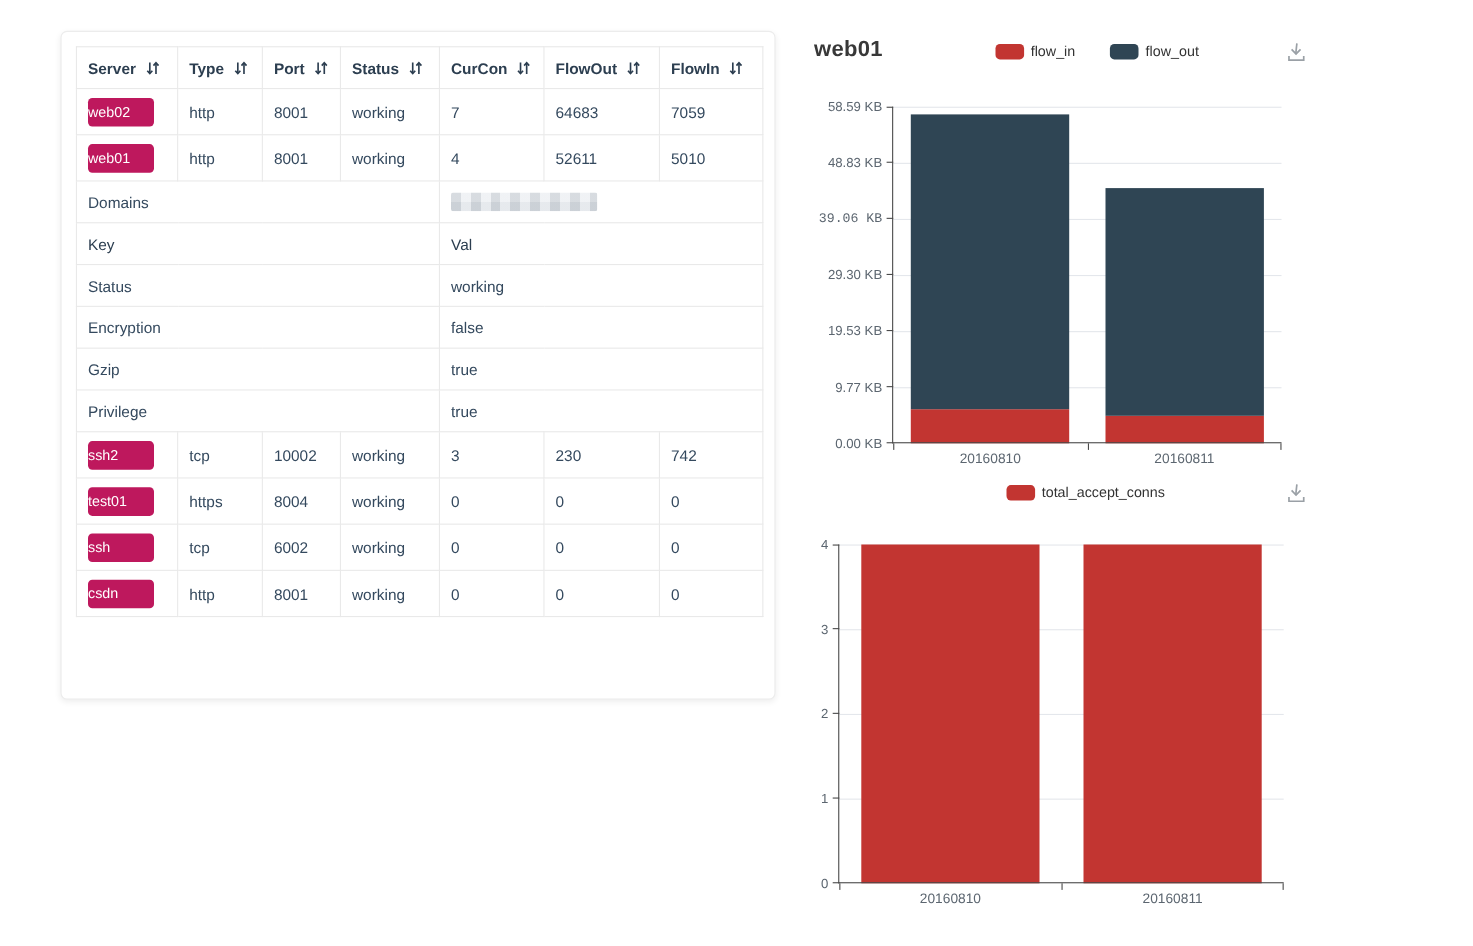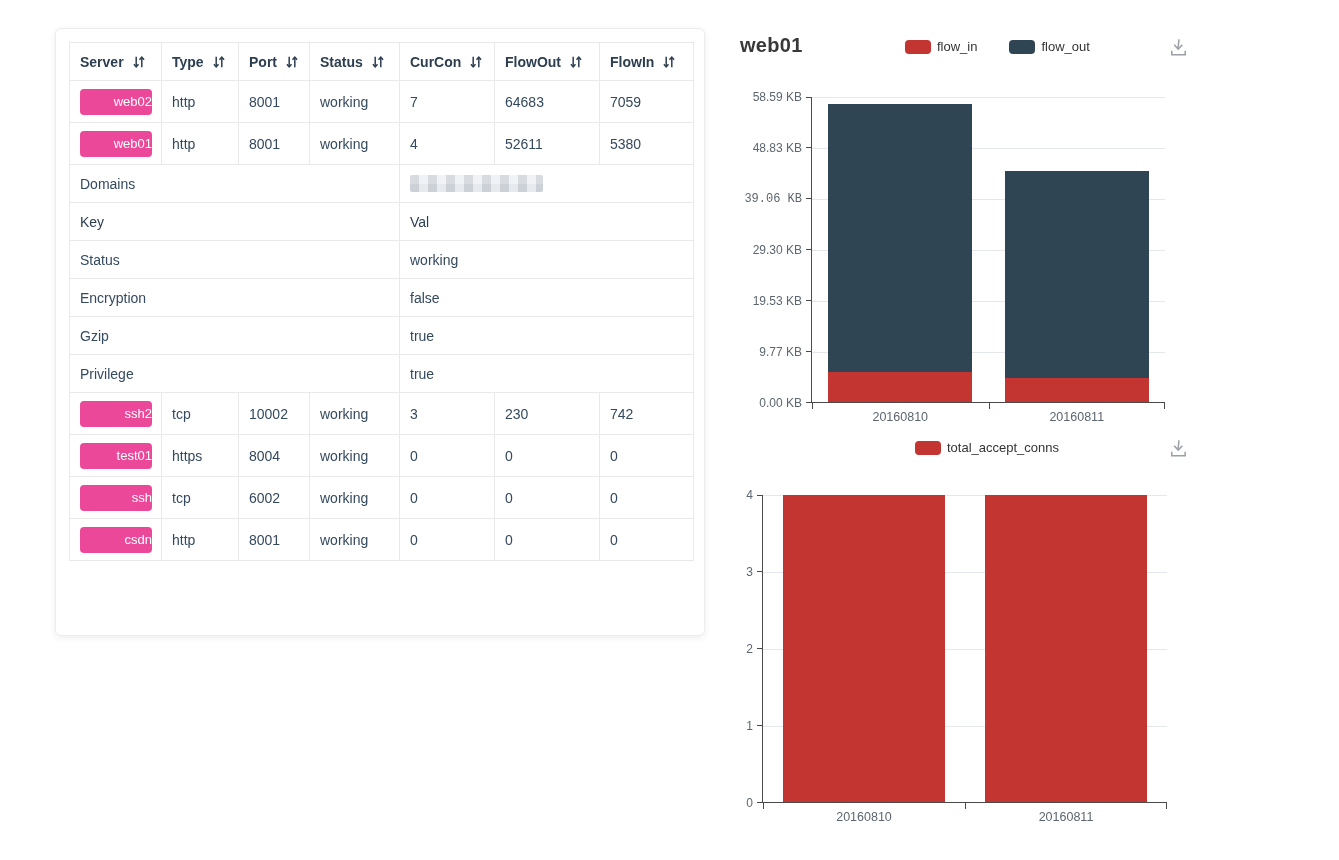--- a/index.html
+++ b/index.html
@@ -15,22 +15,22 @@
           font-size:14px; color:#34495e; }
   .srv-table th, .srv-table td { border:1px solid #e9e9e9; padding:0 10px;
           text-align:left; font-weight:normal; overflow:hidden; white-space:nowrap; }
   thead tr { height:38px; }
   tr.srv { height:42px; }
   tr.kv  { height:38px; }
   .srv-table thead th { font-weight:bold; color:#2c3e50; }
   .th-inner { display:inline-flex; align-items:center; gap:8px; cursor:pointer; }
   .sort-icon { flex:0 0 auto; }
   .kv-head { font-weight:bold; color:#2c3e50; }
-  .srv-btn { display:inline-block; width:72px; line-height:26px; height:26px;
-          background:#ec4899; color:#fff; border-radius:4px; text-align:right;
+  .srv-btn { display:inline-block; width:60px; line-height:26px; height:26px;
+          background:#be185d; color:#fff; border-radius:4px; text-align:left;
           font-size:13px; cursor:pointer; }
   .mosaic { width:133px; height:17px; border-radius:2px;
           background-image:
             repeating-linear-gradient(90deg, rgba(176,184,193,.45) 0 9px, rgba(234,237,241,.55) 9px 18px),
             repeating-linear-gradient(0deg, rgba(203,209,215,.55) 0 8px, rgba(243,245,247,.6) 8px 17px); }
 
   
   .right { position:absolute; left:720px; top:0; width:619px; height:860px; }
   .chart-title { position:absolute; left:20px; top:34px; font-size:20px;
           font-weight:bold; color:#383838; letter-spacing:.3px; }
@@ -151,21 +151,21 @@
             <td>64683</td>
             <td>7059</td>
           </tr>
           <tr class="srv">
             <td><span class="srv-btn">web01</span></td>
             <td>http</td>
             <td>8001</td>
             <td>working</td>
             <td>4</td>
             <td>52611</td>
-            <td>5380</td>
+            <td>5010</td>
           </tr>
         </tbody>
       <tbody id="kv-body">
           <tr class="kv">
             <td colspan="4">Domains</td>
             <td colspan="3">
               <div class="mosaic"></div>
             </td>
           </tr>
           <tr class="kv">

